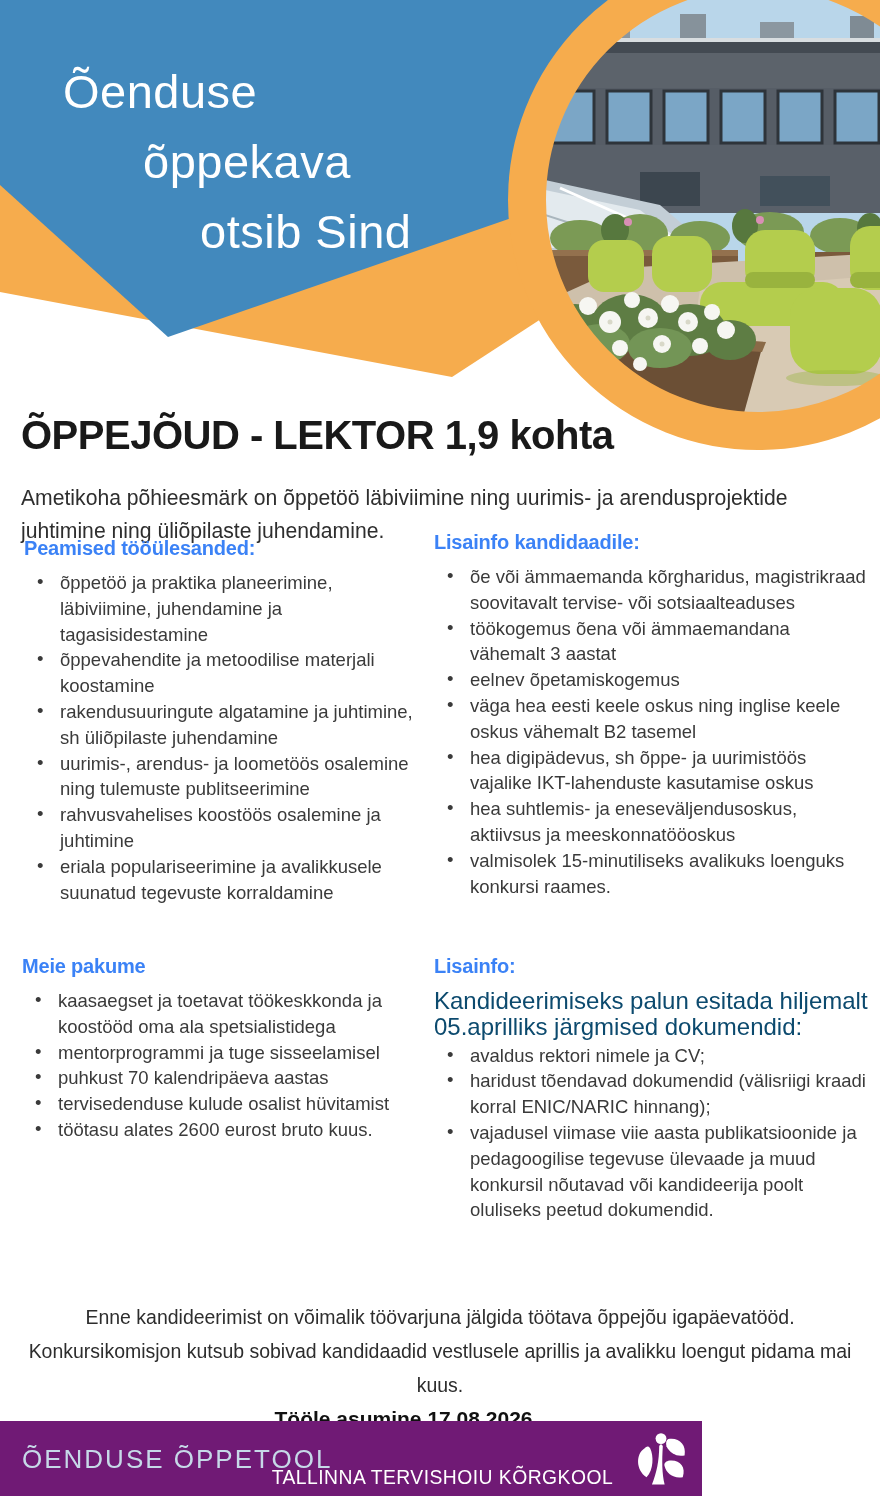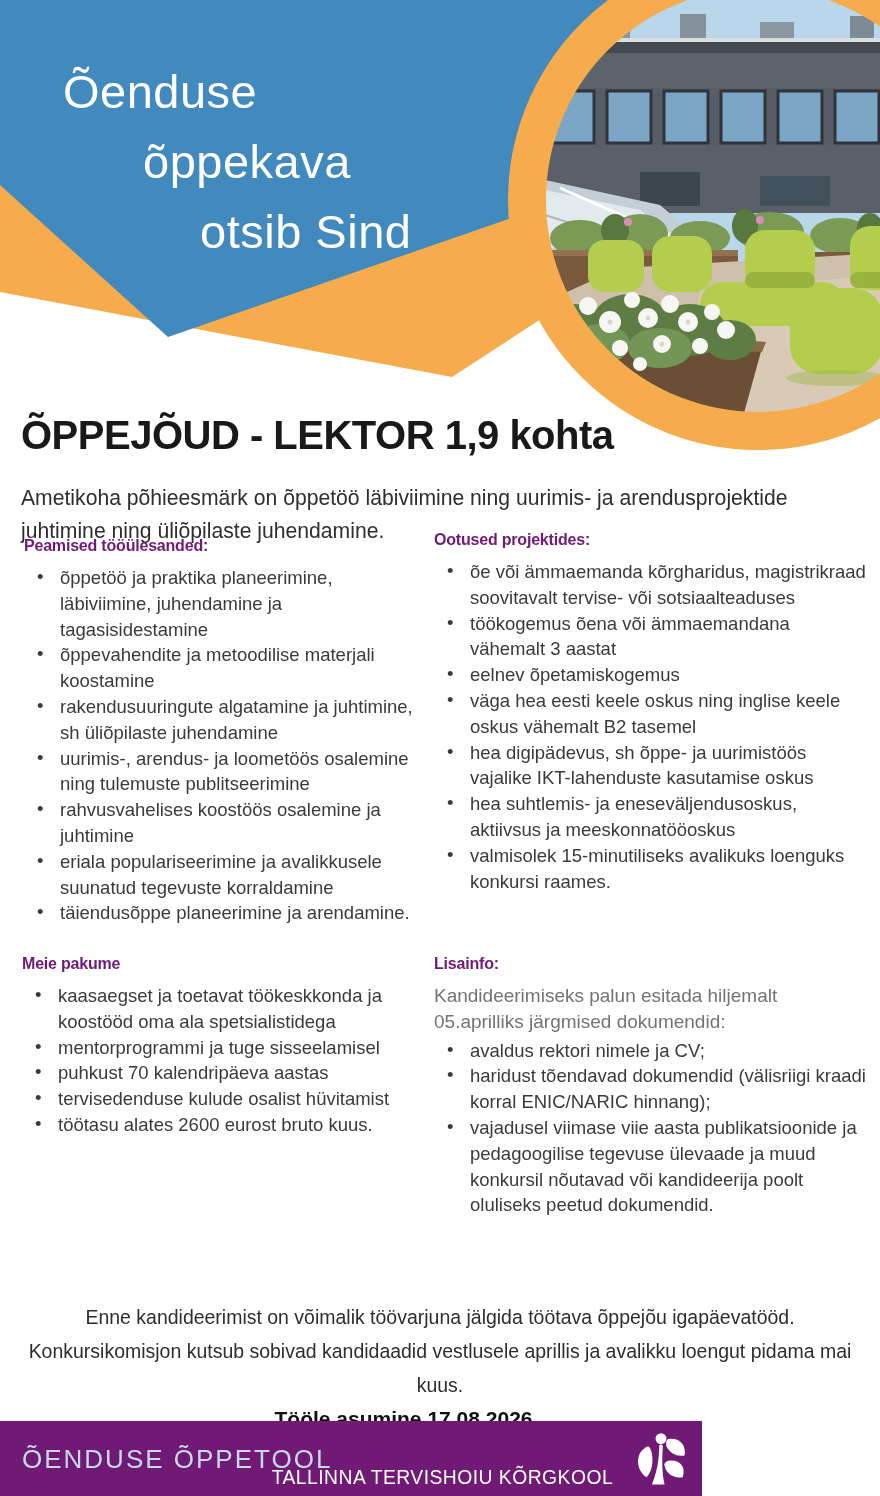--- a/index.html
+++ b/index.html
@@ -21,22 +21,22 @@
     position:absolute;left:21px;top:386px;font-size:40px;font-weight:800;
     color:#191919;letter-spacing:-0.5px;white-space:nowrap;
   }
   .job-intro{
     position:absolute;left:21px;top:458px;width:872px;
     font-size:22.5px;line-height:33px;color:#2e2e2e;
     transform:scaleX(0.94);transform-origin:left top;
   }
   
   .col{position:absolute;}
-  .col h3{margin:0 0 10px 0;font-size:16px;font-weight:700;color:#701a75;letter-spacing:-0.2px;}
-  .col p.sec-intro{margin:8px 0 3px 0;font-size:19px;line-height:25.8px;color:#737373;}
+  .col h3{margin:0 0 10px 0;font-size:20px;font-weight:700;color:#3b82f6;letter-spacing:-0.2px;}
+  .col p.sec-intro{margin:8px 0 3px 0;font-size:24px;line-height:25.8px;color:#0c4a6e;}
   .col ul{margin:0;padding:0;list-style:none;}
   .col li{
     position:relative;padding-left:36px;font-size:18.5px;line-height:25.8px;color:#3a3a3a;
   }
   .col li::before{content:"\2022";position:absolute;left:13px;top:-1px;color:#3a3a3a;}
   .c-tasks   {left:24px; top:537px;width:400px;}
   .c-expect  {left:434px;top:531px;width:432px;}
   .c-offer   {left:22px; top:955px;width:402px;}
   .c-info    {left:434px;top:955px;width:436px;}
   
@@ -209,26 +209,25 @@
 
 <div class="col c-tasks">
   <h3>Peamised tööülesanded:</h3>
   <ul>
     <li>õppetöö ja praktika planeerimine, läbiviimine, juhendamine ja tagasisidestamine</li>
     <li>õppevahendite ja metoodilise materjali koostamine</li>
     <li>rakendusuuringute algatamine ja juhtimine, sh üliõpilaste juhendamine</li>
     <li>uurimis-, arendus- ja loometöös osalemine ning tulemuste publitseerimine</li>
     <li>rahvusvahelises koostöös osalemine ja juhtimine</li>
     <li>eriala populariseerimine ja avalikkusele suunatud tegevuste korraldamine</li>
-    <li>täiendusõppe planeerimine ja arendamine.</li>
   </ul>
 </div>
 
 <div class="col c-expect">
-  <h3>Ootused projektides:</h3>
+  <h3>Lisainfo kandidaadile:</h3>
   <ul>
     <li>õe või ämmaemanda kõrgharidus, magistrikraad soovitavalt tervise- või sotsiaalteaduses</li>
     <li>töökogemus õena või ämmaemandana vähemalt 3 aastat</li>
     <li>eelnev õpetamiskogemus</li>
     <li>väga hea eesti keele oskus ning inglise keele oskus vähemalt B2 tasemel</li>
     <li>hea digipädevus, sh õppe- ja uurimistöös vajalike IKT-lahenduste kasutamise oskus</li>
     <li>hea suhtlemis- ja eneseväljendusoskus, aktiivsus ja meeskonnatööoskus</li>
     <li>valmisolek 15-minutiliseks avalikuks loenguks konkursi raames.</li>
   </ul>
 </div>

